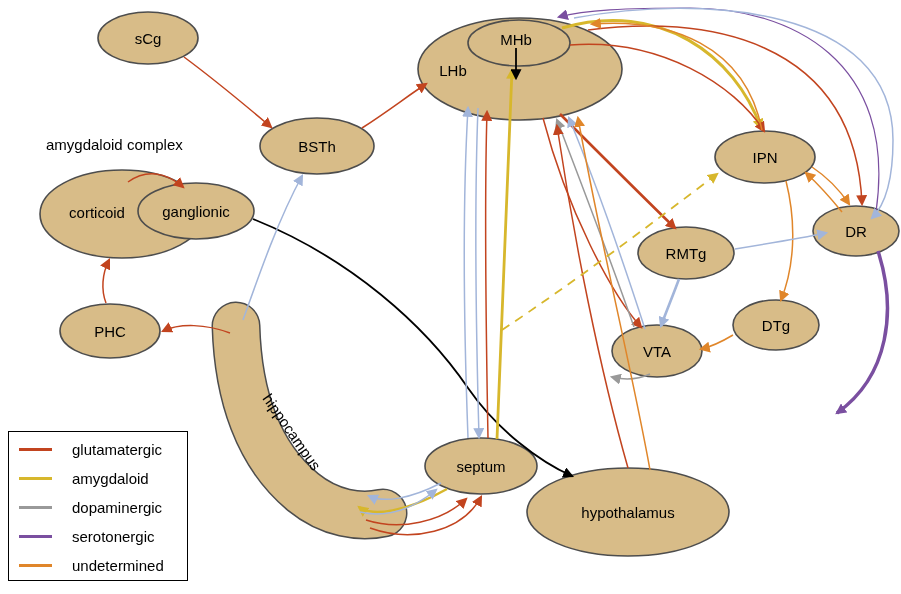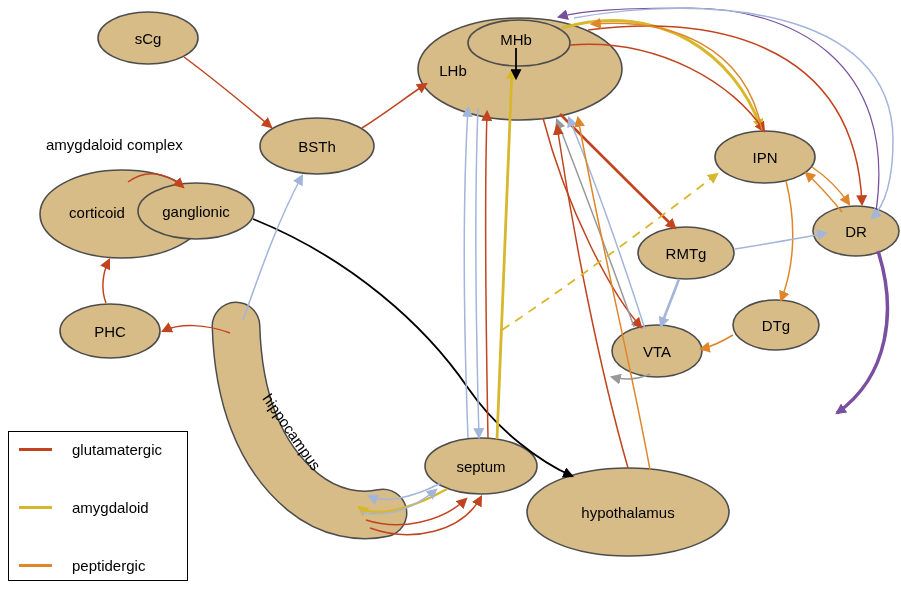--- a/index.html
+++ b/index.html
@@ -160,17 +160,25 @@
   <div class="legend">
     <div class="legend-row">
       <span class="swatch" style="background: rgb(194, 68, 31);"></span>
       <span class="legend-label">glutamatergic</span>
     </div>
     <div class="legend-row">
       <span class="swatch" style="background: rgb(215, 183, 44);"></span>
       <span class="legend-label">amygdaloid</span>
     </div>
     <div class="legend-row">
+      <span class="swatch" style="background: rgb(153, 153, 153);"></span>
+      <span class="legend-label">dopaminergic</span>
+    </div>
+    <div class="legend-row">
+      <span class="swatch" style="background: rgb(122, 79, 160);"></span>
+      <span class="legend-label">serotonergic</span>
+    </div>
+    <div class="legend-row">
       <span class="swatch" style="background: rgb(224, 134, 42);"></span>
-      <span class="legend-label">peptidergic</span>
+      <span class="legend-label">undetermined</span>
     </div>
   </div>
 </div>
 
 </body></html>

